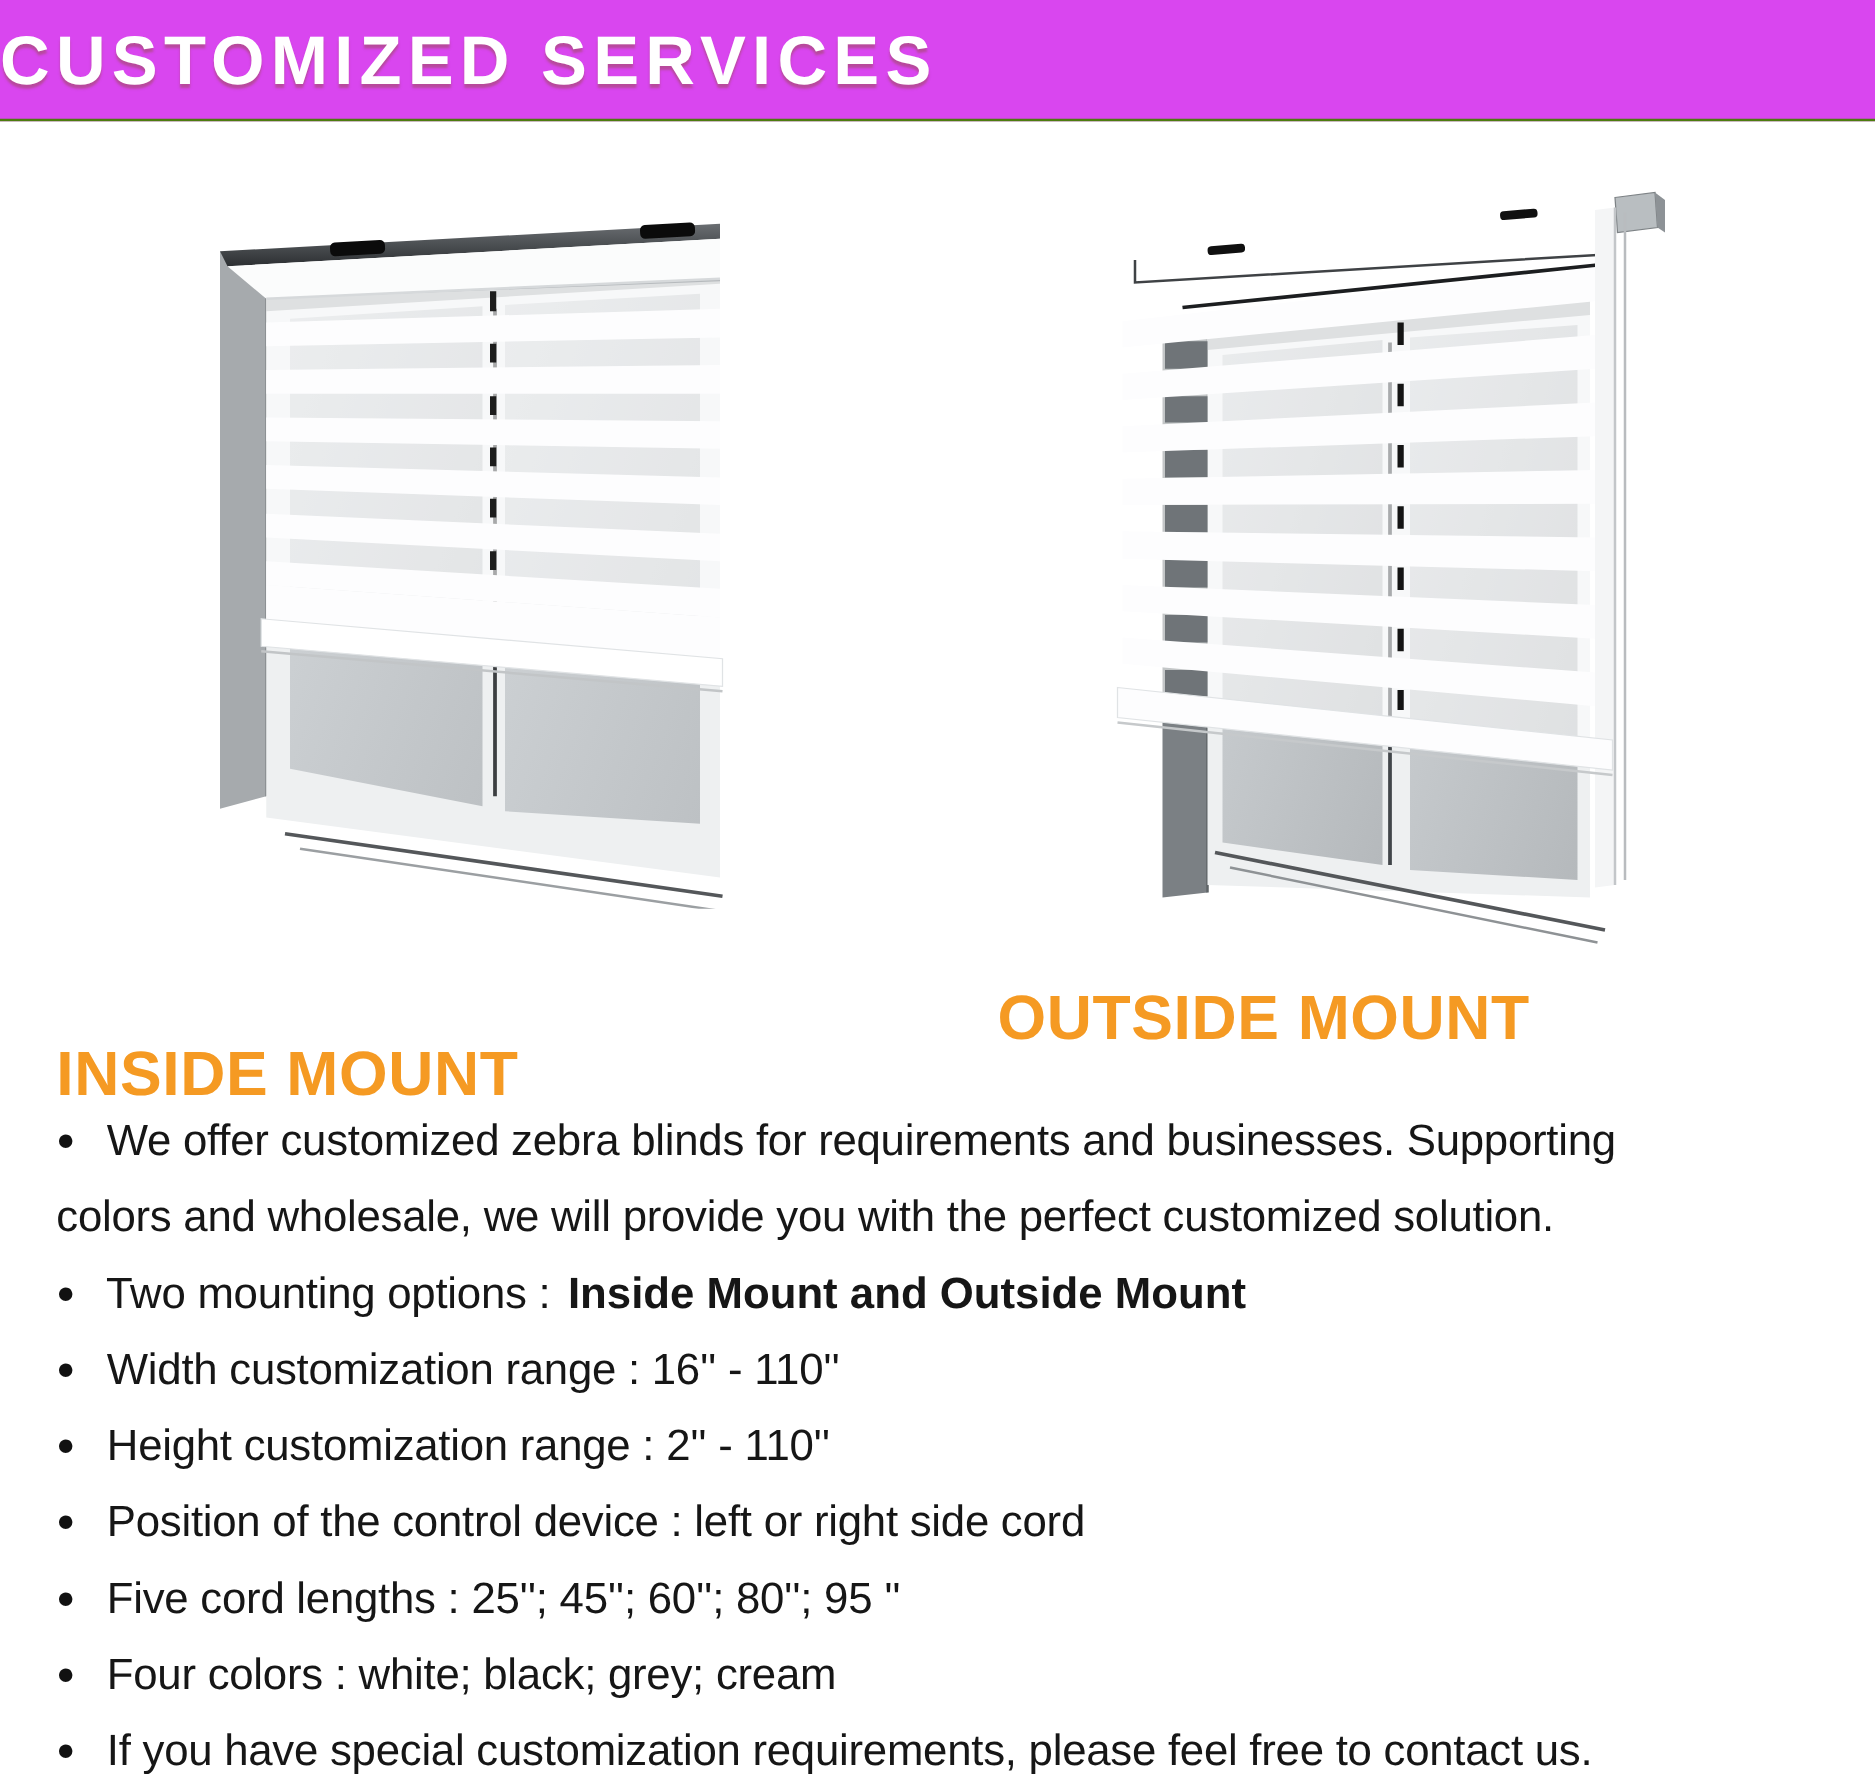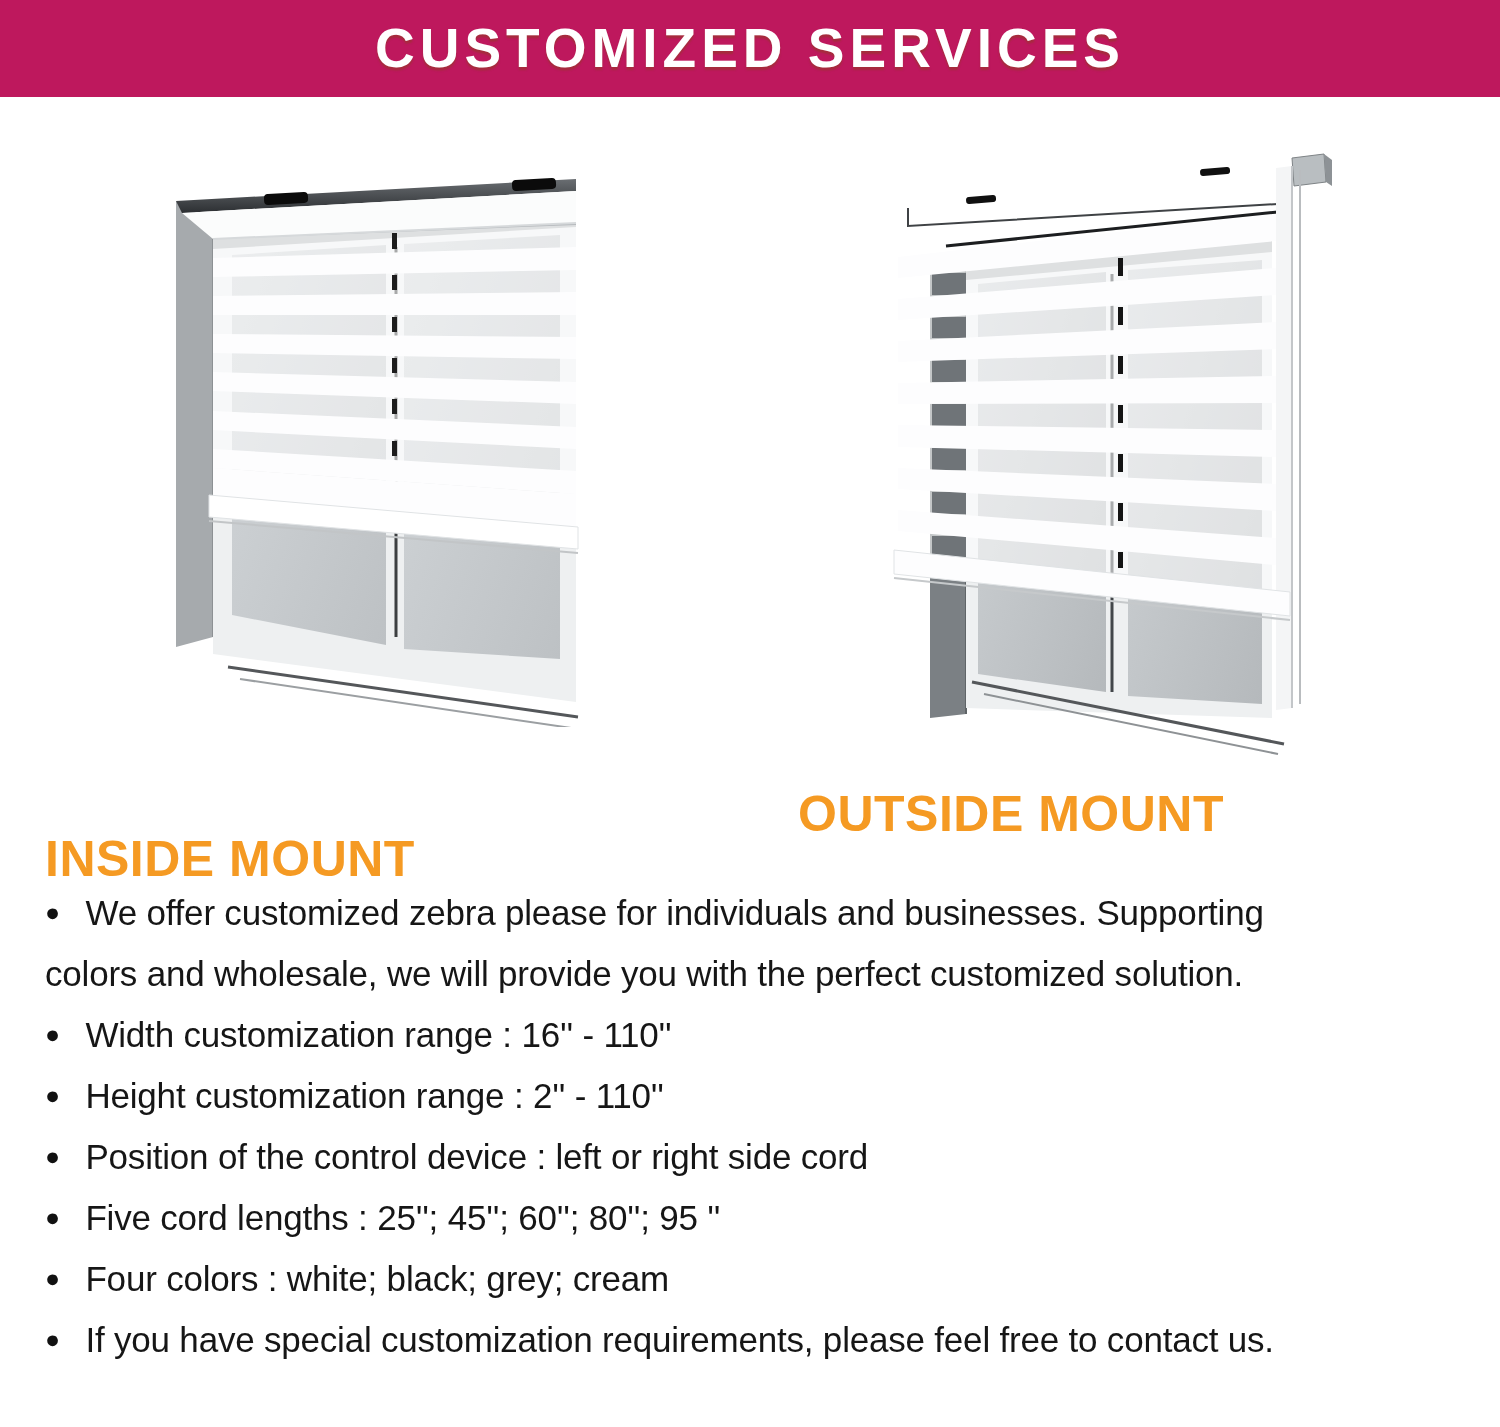--- a/index.html
+++ b/index.html
@@ -2,22 +2,22 @@
 <html><head>
 <meta charset="utf-8">
 <style>
   html,body{margin:0;padding:0;}
   body{
     width:1500px;height:1427px;overflow:hidden;background:#ffffff;
     font-family:"Liberation Sans", sans-serif;position:relative;
   }
   
   .banner{
-    height:95px;background:#be185d;display:flex;align-items:center;justify-content:center;
-    border-bottom:2px solid #be185d;
+    height:95px;background:#d946ef;display:flex;align-items:center;justify-content:flex-start;
+    border-bottom:2px solid #4d7c0f;
   }
   .banner h1{
     margin:0;color:#ffffff;font-size:55px;font-weight:bold;letter-spacing:5px;
     text-shadow:0 3px 2px rgba(120,80,0,0.35);
   }
   
   .figures{position:relative;height:785px;}
   .fig{position:absolute;}
   .fig.inside{left:168px;top:70px;}
   .fig.outside{left:880px;top:55px;}
@@ -157,22 +157,25 @@
     <line x1="92" y1="530" x2="404" y2="592" stroke="#54575a" stroke-width="3"></line>
     <line x1="104" y1="542" x2="398" y2="602" stroke="#8e9295" stroke-width="2"></line>
   </svg>
 
   <div class="mount-label inside">INSIDE MOUNT</div>
   <div class="mount-label outside">OUTSIDE MOUNT</div>
 </div>
 
 <ul class="features">
   <li>
-    <span>We offer customized zebra please for individuals and businesses. Supporting</span><br>
+    <span>We offer customized zebra blinds for requirements and businesses. Supporting</span><br>
     <span>colors and wholesale, we will provide you with the perfect customized solution.</span>
+  </li>
+  <li>
+    <span>Two mounting options :</span><span class="emph">Inside Mount and Outside Mount</span>
   </li>
   <li>
     <span>Width customization range : 16'' - 110''</span>
   </li>
   <li>
     <span>Height customization range : 2'' - 110''</span>
   </li>
   <li>
     <span>Position of the control device : left or right side cord</span>
   </li>

